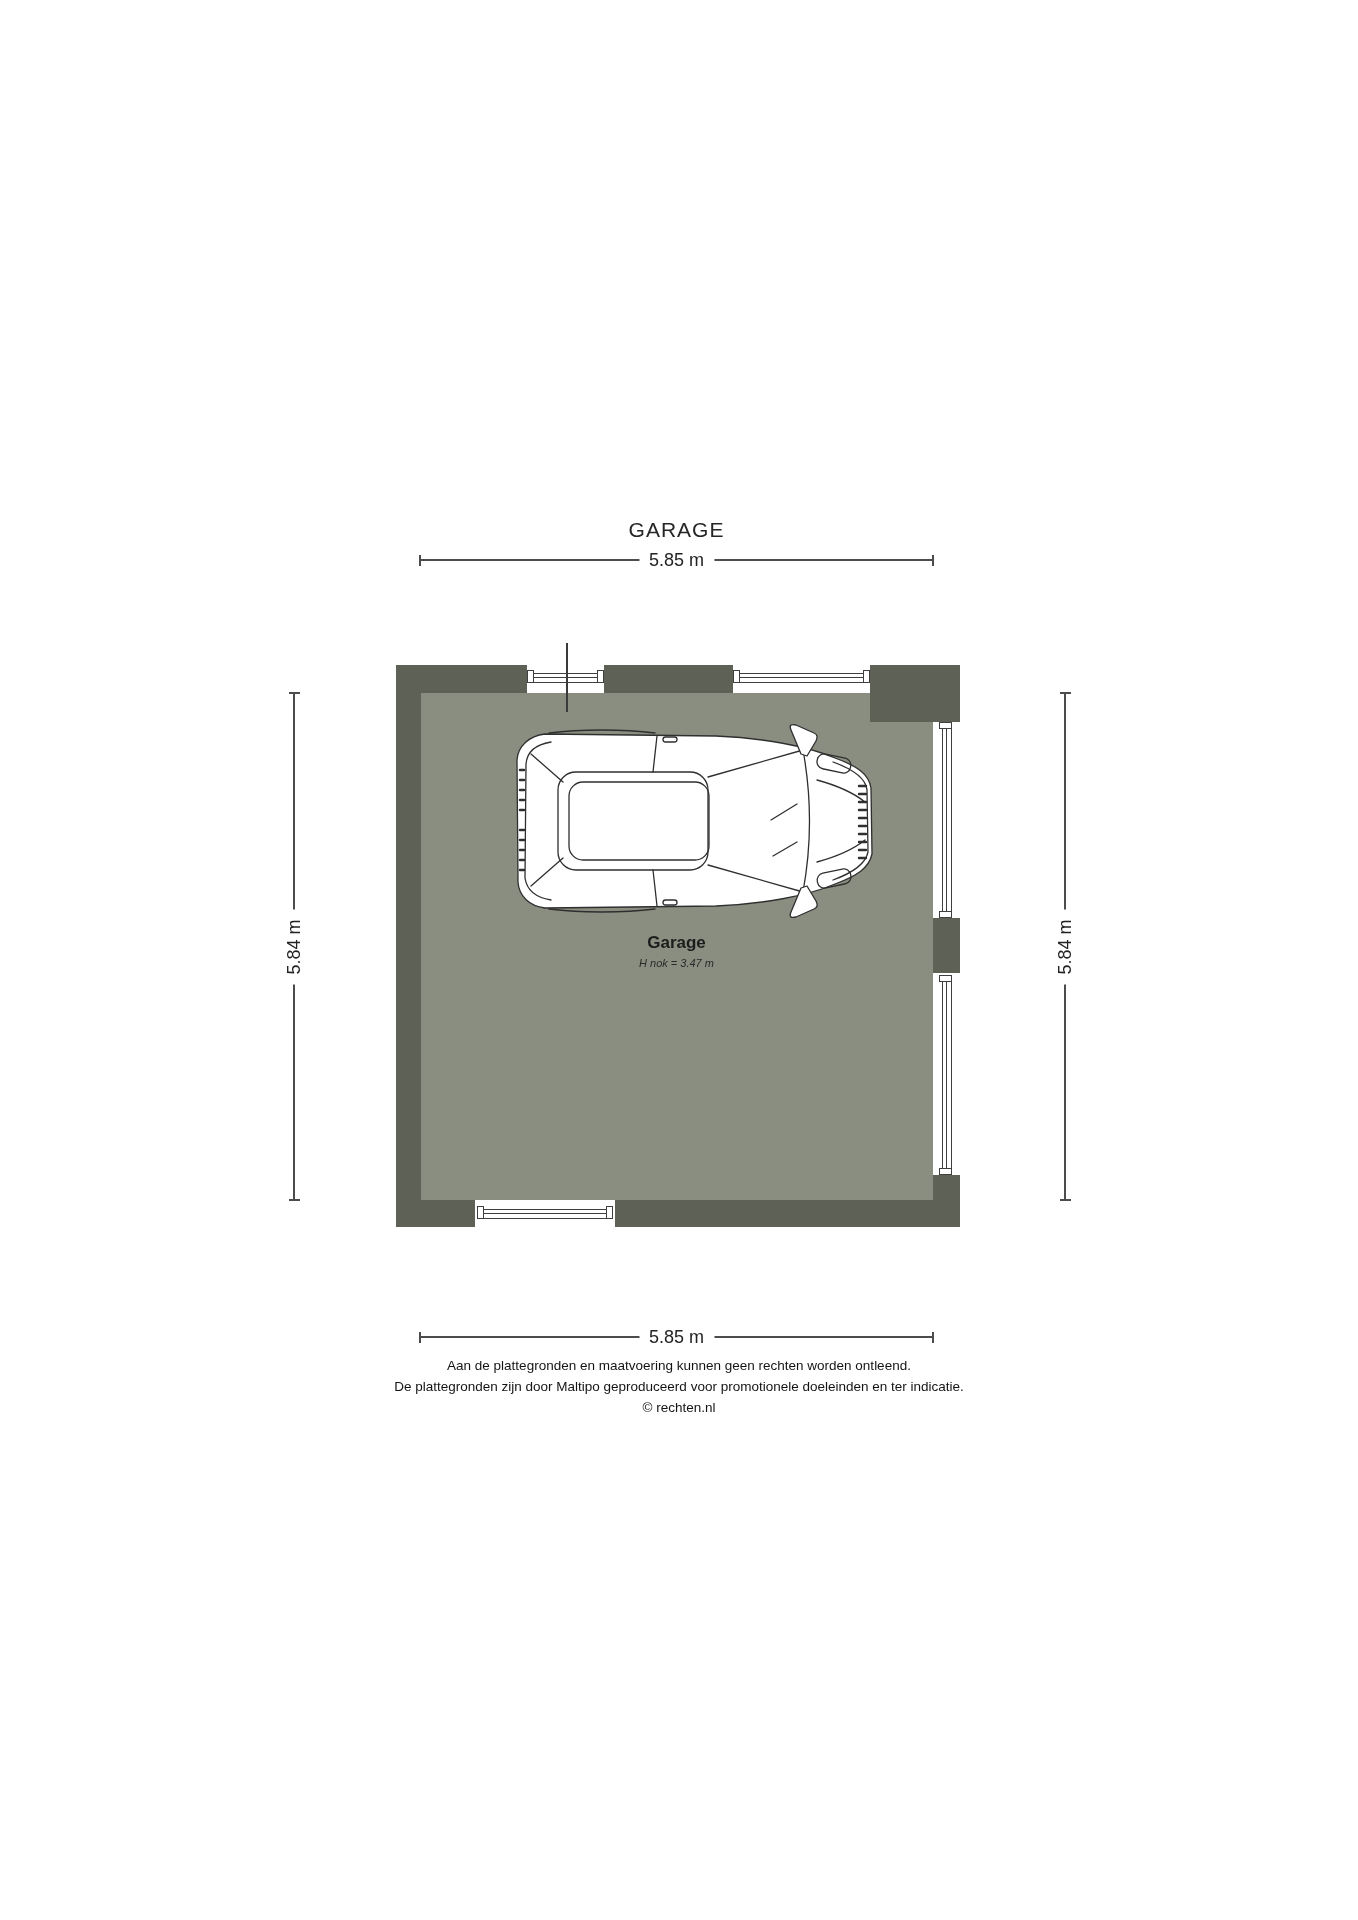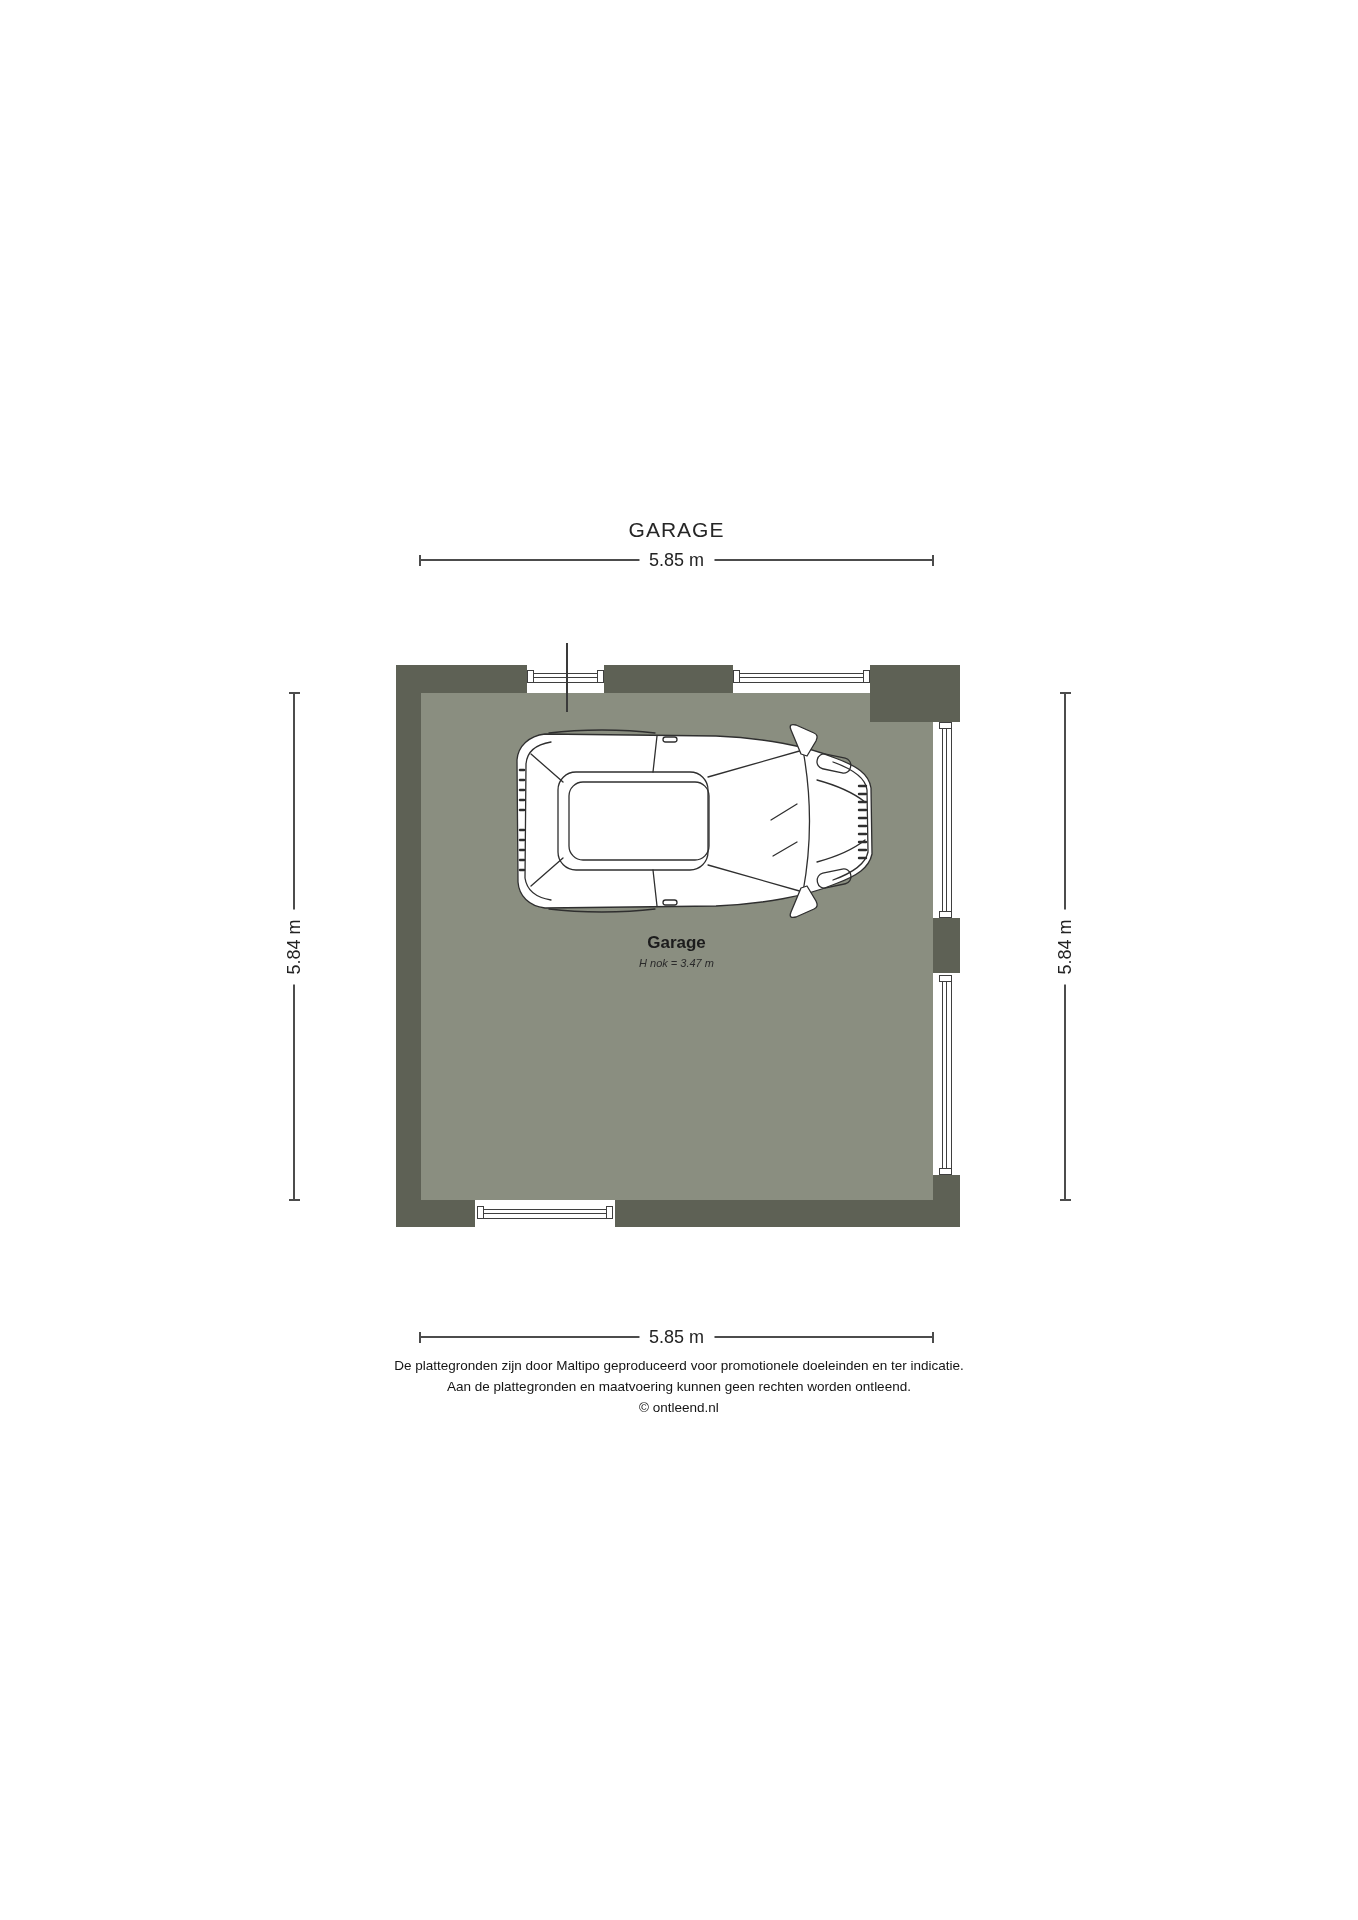--- a/index.html
+++ b/index.html
@@ -190,18 +190,18 @@
 
   <div class="abs dim-v" style="left:1064px;top:693px;height:507px;">
     <span class="dim-label rot">5.84 m</span>
   </div>
 
   <div class="abs dim-h" style="left:420px;top:1336px;width:513px;">
     <span class="dim-label">5.85 m</span>
   </div>
 
   <div class="abs footer">
+    <div>Aan de plattegronden en maatvoering kunnen geen rechten worden ontleend.</div>
     <div>De plattegronden zijn door Maltipo geproduceerd voor promotionele doeleinden en ter indicatie.</div>
-    <div>Aan de plattegronden en maatvoering kunnen geen rechten worden ontleend.</div>
-    <div>© ontleend.nl</div>
+    <div>© rechten.nl</div>
   </div>
 
 </div>
 
 </body></html>

